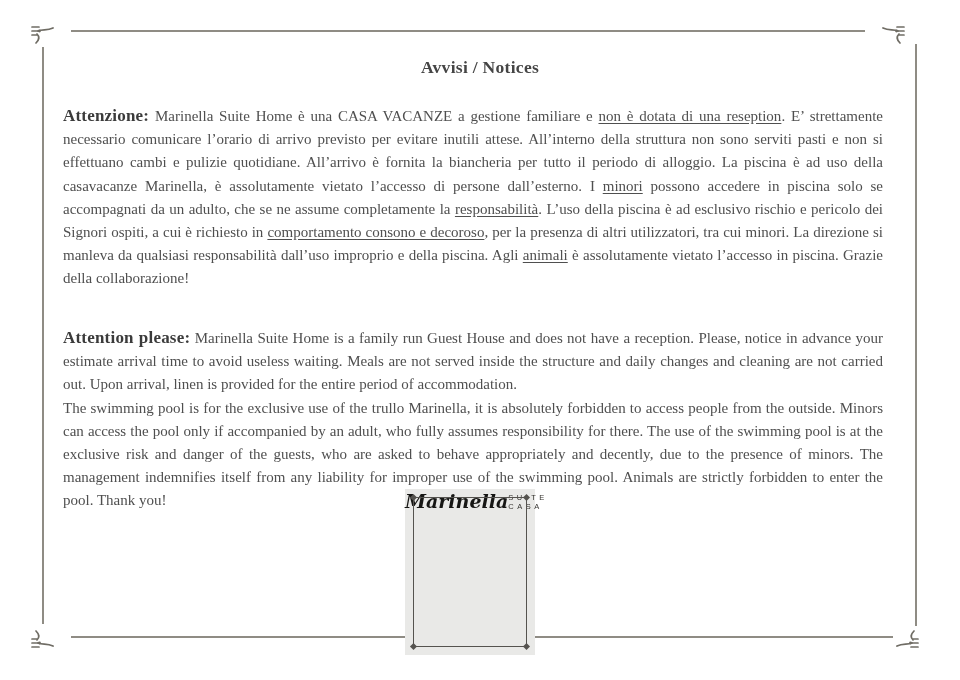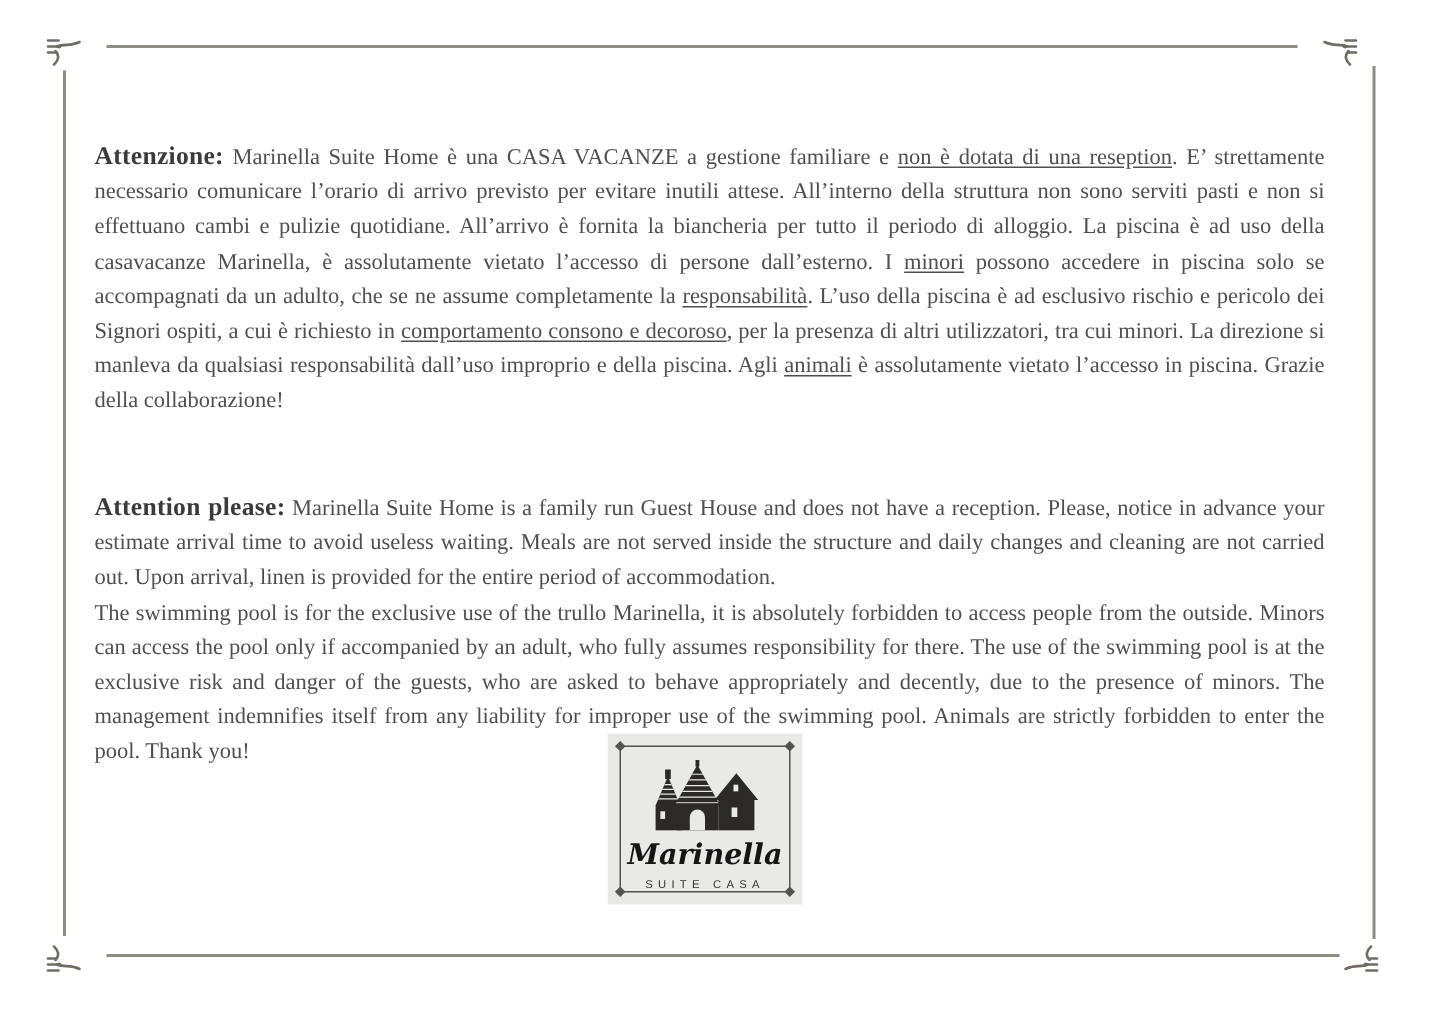--- a/index.html
+++ b/index.html
@@ -22,28 +22,28 @@
   .title {
     position:absolute; top:57px; left:0; width:100%; margin:0;
     text-align:center; font-size:17.5px; font-weight:bold; color:#454545;
     letter-spacing:.3px;
   }
   
   .para {
     position:absolute; left:63px; width:820px; margin:0;
     text-align:justify; font-size:15px; line-height:23.2px; color:#4f4f4f;
   }
-  #para-it { top:92px; }
+  #para-it { top:104px; }
   #para-en { top:326px; }
   .lead { font-weight:bold; color:#3b3b3b; font-size:17px; letter-spacing:.2px; }
   .u { text-decoration:underline; text-underline-offset:2px; }
   
   .logo {
-    position:absolute; left:405px; top:489px; width:130px; height:114px;
-    background:#e9e9e7; display:flex; flex-direction:column; align-items:center;
+    position:absolute; left:405px; top:489px; width:130px; height:166px;
+    background:#e9e9e7; display:flex; flex-direction:row; align-items:flex-start;
   }
   .logo-frame { position:absolute; inset:8px; border:1px solid #55534f; }
   .ld { position:absolute; width:5px; height:5px; background:#55534f; transform:rotate(45deg); }
   .ld.a { left:6px;  top:6px; }
   .ld.b { right:6px; top:6px; }
   .ld.c { left:6px;  bottom:6px; }
   .ld.d { right:6px; bottom:6px; }
   .trulli { margin-top:17px; width:76px; height:52px; }
   .logo-name {
     margin-top:1px; font-family:"DejaVu Serif","Liberation Serif",serif;
@@ -83,20 +83,21 @@
   <svg class="fl tr">
       <use href="#flourish"></use>
     </svg>
   <svg class="fl bl">
       <use href="#flourish"></use>
     </svg>
   <svg class="fl br">
       <use href="#flourish"></use>
     </svg>
 
+  <h1 class="title">Avvisi / Notices</h1>
 
   <p class="para" id="para-it"><strong class="lead">Attenzione:</strong><span> Marinella Suite Home è una CASA VACANZE a gestione familiare e </span><span class="u">non è dotata di una reseption</span><span>. E’ strettamente necessario comunicare l’orario di arrivo previsto per evitare inutili attese. All’interno della struttura non sono serviti pasti e non si effettuano cambi e pulizie quotidiane. All’arrivo è fornita la biancheria per tutto il periodo di alloggio. La piscina è ad uso della casavacanze Marinella, è assolutamente vietato l’accesso di persone dall’esterno. I </span><span class="u">minori</span><span> possono accedere in piscina solo se accompagnati da un adulto, che se ne assume completamente la </span><span class="u">responsabilità</span><span>. L’uso della piscina è ad esclusivo rischio e pericolo dei Signori ospiti, a cui è richiesto in </span><span class="u">comportamento consono e decoroso</span><span>, per la presenza di altri utilizzatori, tra cui minori. La direzione si manleva da qualsiasi responsabilità dall’uso improprio e della piscina. Agli </span><span class="u">animali</span><span> è assolutamente vietato l’accesso in piscina. Grazie della collaborazione!</span></p>
   <p class="para" id="para-en"><strong class="lead">Attention please:</strong><span> Marinella Suite Home is a family run Guest House and does not have a reception. Please, notice in advance your estimate arrival time to avoid useless waiting. Meals are not served inside the structure and daily changes and cleaning are not carried out. Upon arrival, linen is provided for the entire period of accommodation.</span><br><span>The swimming pool is for the exclusive use of the trullo Marinella, it is absolutely forbidden to access people from the outside. Minors can access the pool only if accompanied by an adult, who fully assumes responsibility for there. The use of the swimming pool is at the exclusive risk and danger of the guests, who are asked to behave appropriately and decently, due to the presence of minors. The management indemnifies itself from any liability for improper use of the swimming pool. Animals are strictly forbidden to enter the pool. Thank you!</span></p>
 
   <div class="logo">
     <div class="logo-frame"></div>
     <div class="ld a"></div>
     <div class="ld b"></div>
     <div class="ld c"></div>
     <div class="ld d"></div>

